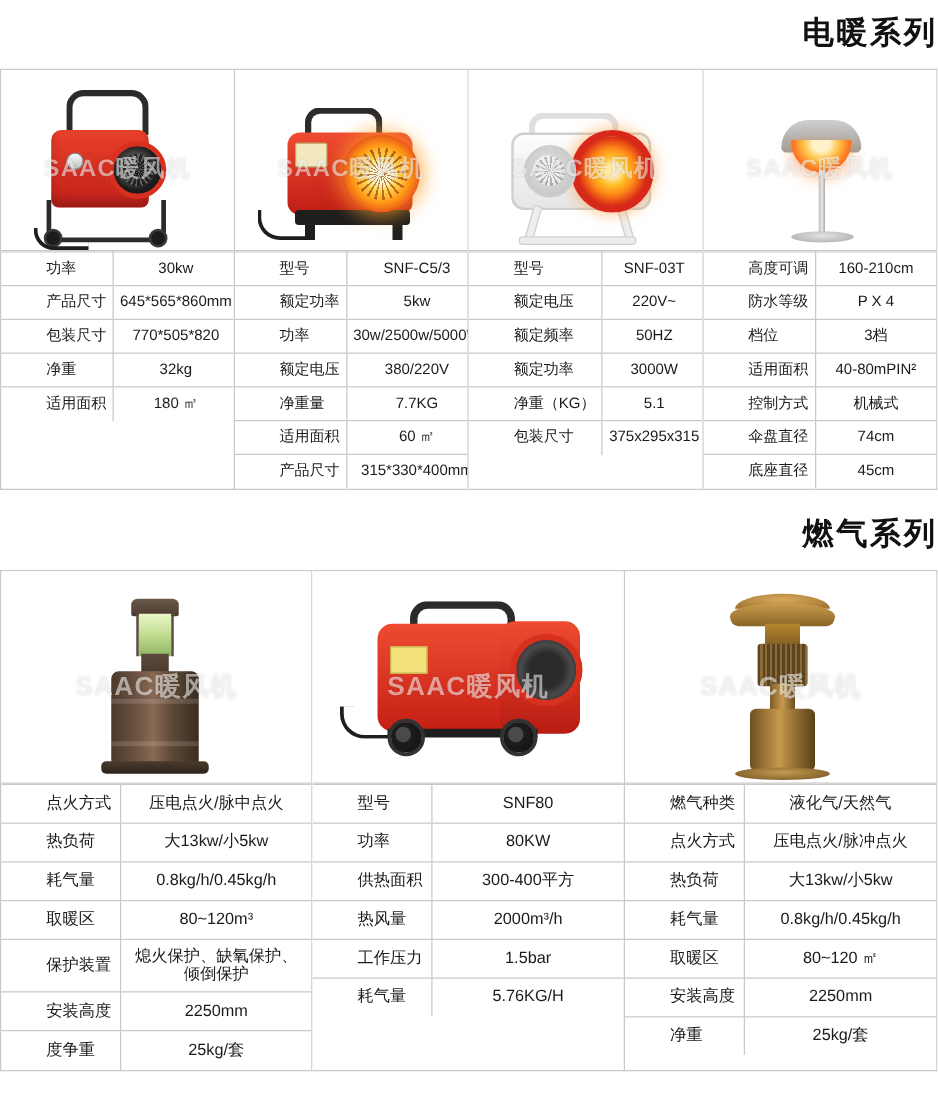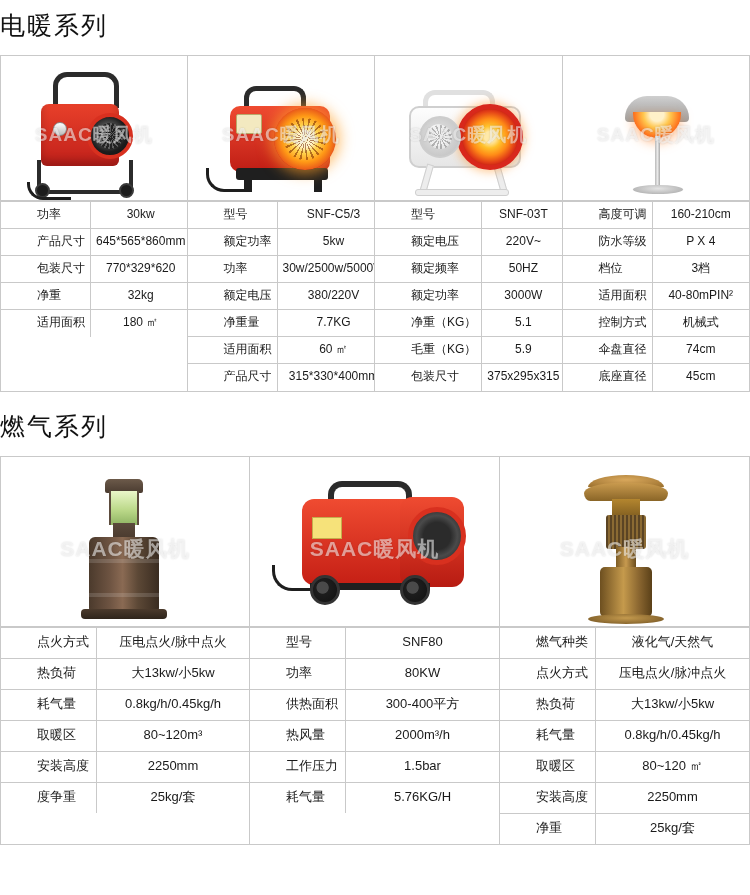--- a/index.html
+++ b/index.html
@@ -7,23 +7,23 @@
     margin: 0; padding: 0;
     background: #ffffff;
   }
   body {
     width: 750px;
     min-height: 895px;
     font-family: "Liberation Sans", sans-serif;
     color: #1a1a1a;
   }
   .section-title {
-    text-align: left;
+    text-align: right;
     font-size: 25px;
-    font-weight: normal;
+    font-weight: bold;
     color: #111;
     letter-spacing: 2px;
     padding: 9px 0 13px 0;
   }
   .section-title.second {
     padding-top: 18px;
   }
   .grid {
     display: flex;
     width: 750px;
@@ -377,21 +377,21 @@
           <tr>
             <td class="k">功率</td>
             <td>30kw</td>
           </tr>
       <tr>
             <td class="k">产品尺寸</td>
             <td>645*565*860mm</td>
           </tr>
       <tr>
             <td class="k">包装尺寸</td>
-            <td>770*329*620</td>
+            <td>770*505*820</td>
           </tr>
       <tr>
             <td class="k">净重</td>
             <td>32kg</td>
           </tr>
       <tr>
             <td class="k">适用面积</td>
             <td>180 ㎡</td>
           </tr>
     </tbody>
@@ -475,24 +475,20 @@
           </tr>
       <tr>
             <td class="k">额定功率</td>
             <td>3000W</td>
           </tr>
       <tr>
             <td class="k">净重（KG）</td>
             <td>5.1</td>
           </tr>
       <tr>
-            <td class="k">毛重（KG）</td>
-            <td>5.9</td>
-          </tr>
-      <tr>
             <td class="k">包装尺寸</td>
             <td>375x295x315</td>
           </tr>
     </tbody>
       </table>
   </div>
 
   <div class="card">
     <div class="img-box">
       <div class="art">
@@ -566,20 +562,24 @@
             <td class="k">热负荷</td>
             <td>大13kw/小5kw</td>
           </tr>
       <tr>
             <td class="k">耗气量</td>
             <td>0.8kg/h/0.45kg/h</td>
           </tr>
       <tr>
             <td class="k">取暖区</td>
             <td>80~120m³</td>
+          </tr>
+      <tr>
+            <td class="k">保护装置</td>
+            <td>熄火保护、缺氧保护、倾倒保护</td>
           </tr>
       <tr>
             <td class="k">安装高度</td>
             <td>2250mm</td>
           </tr>
       <tr>
             <td class="k">度争重</td>
             <td>25kg/套</td>
           </tr>
     </tbody>

